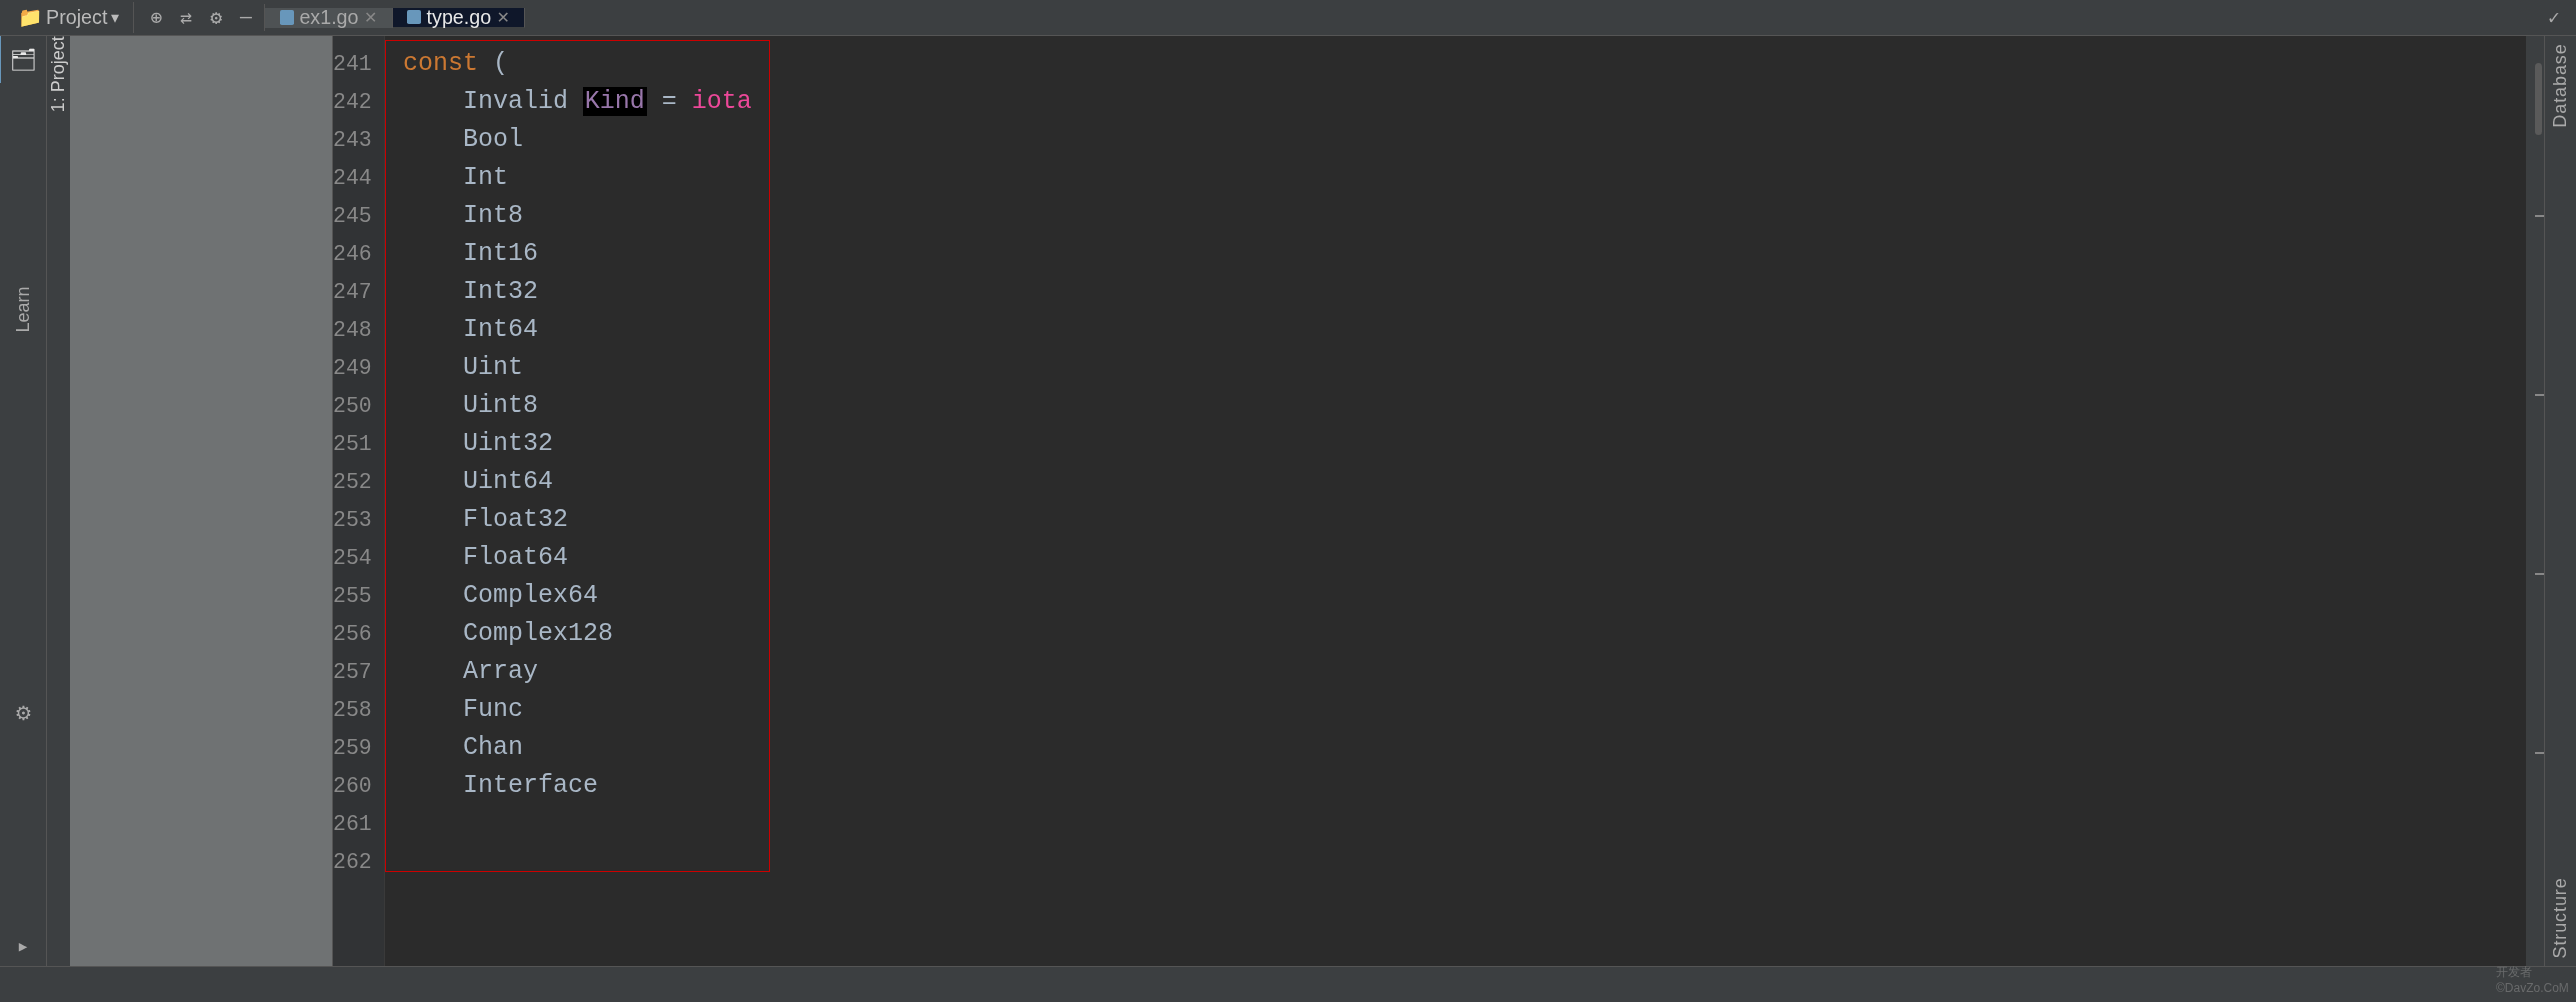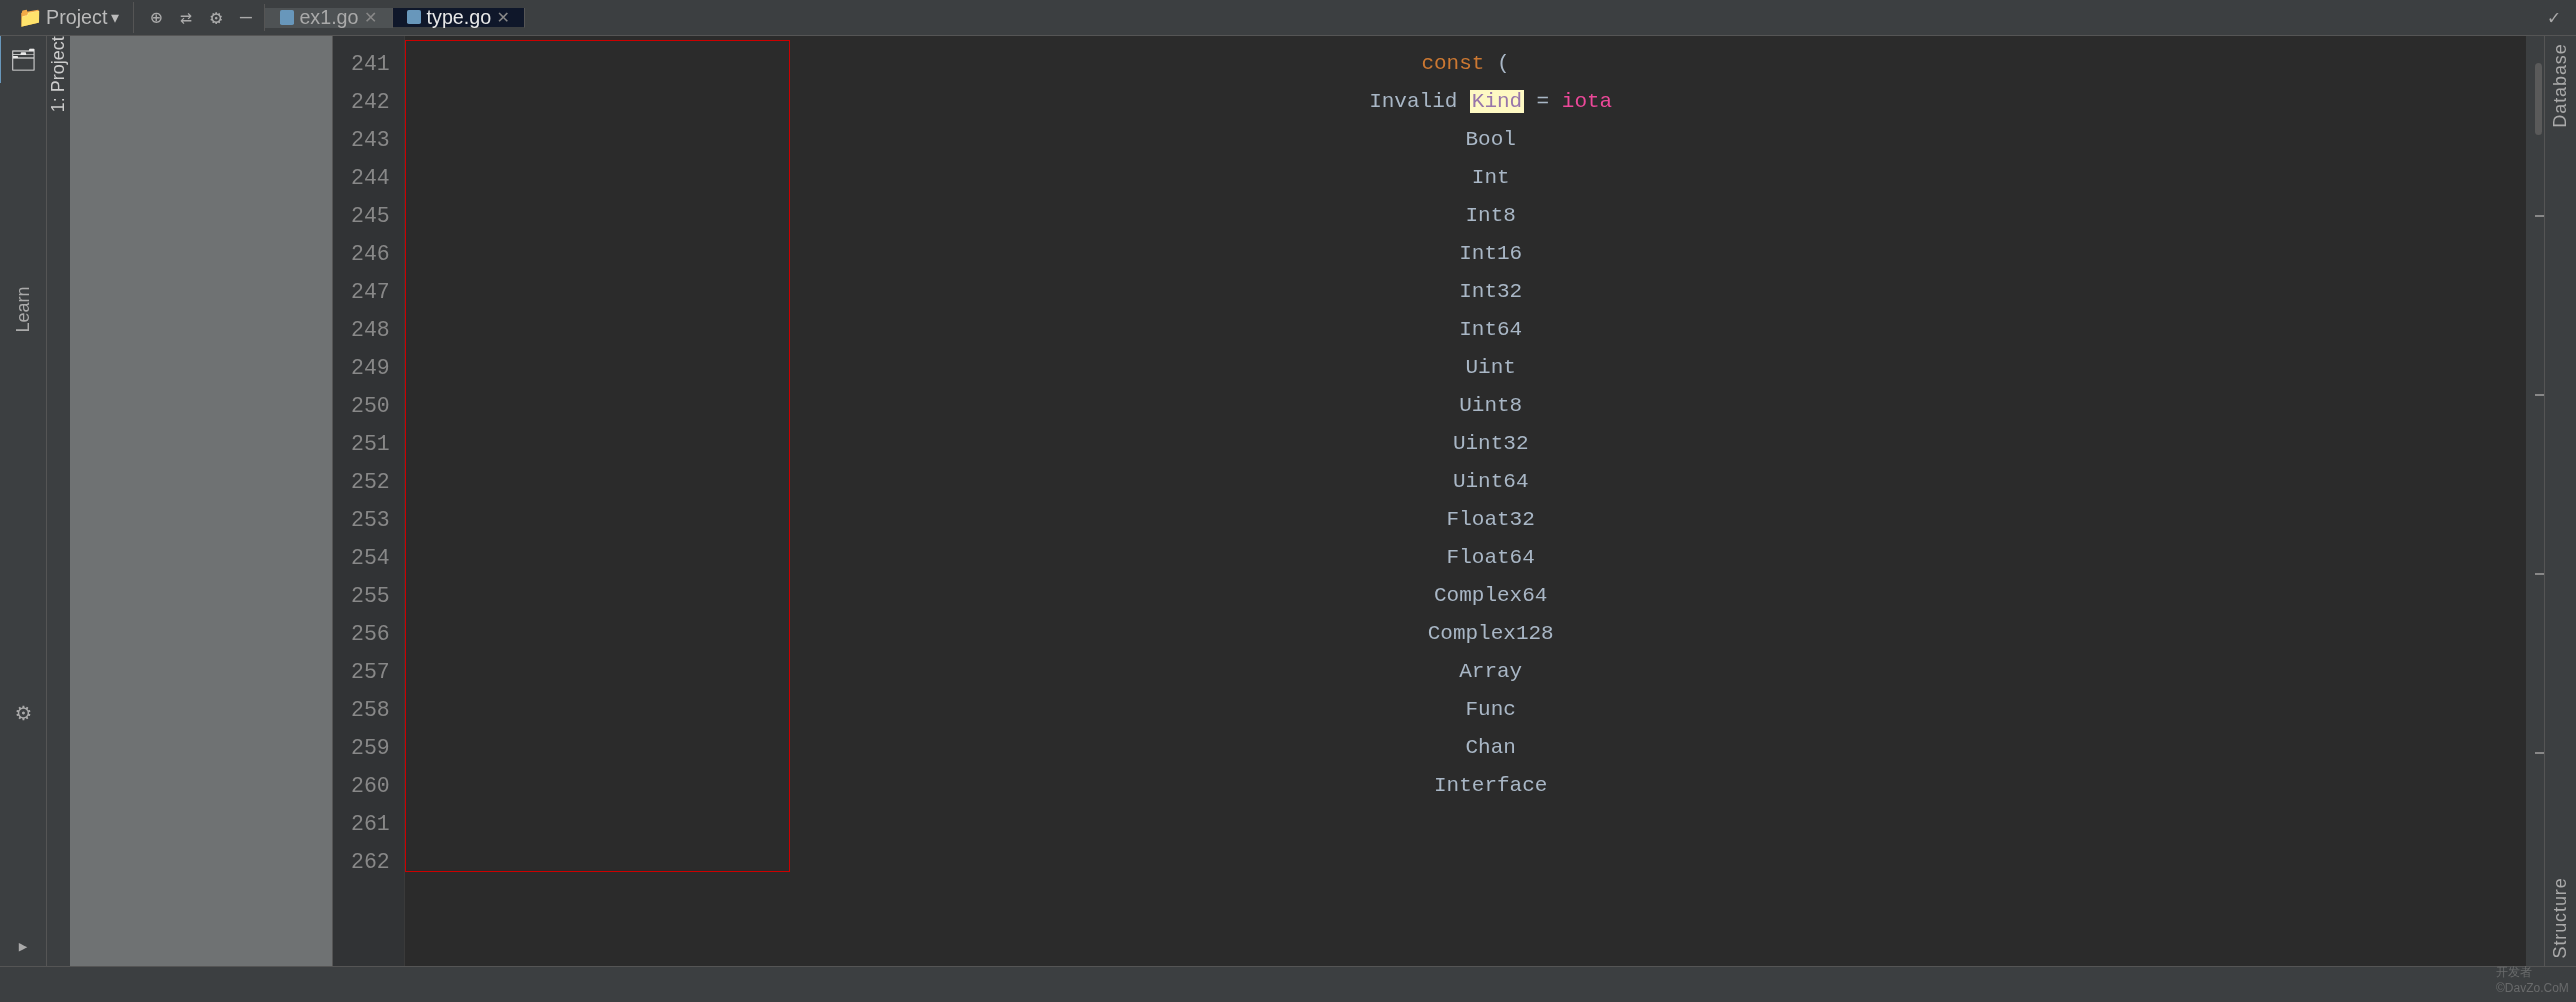--- a/index.html
+++ b/index.html
@@ -164,58 +164,57 @@
     }
 
     
     .code-editor {
       flex: 1;
       display: flex;
       overflow: hidden;
       background: #2b2b2b;
     }
     .line-numbers {
-      width: 72px;
+      width: 52px;
       background: #313335;
       color: #888;
       font-size: 21.5px;
       line-height: 38px;
       padding: 9px 0;
       text-align: right;
       padding-right: 14.3px;
       flex-shrink: 0;
       user-select: none;
       border-right: 0.9px solid #3a3a3a;
     }
     .code-content {
       flex: 1;
       padding: 9px 18px;
       overflow: auto;
       position: relative;
     }
     .code-line {
       line-height: 38px;
-      font-size: 21px;
+      font-size: 25px;
       color: #a9b7c6;
       white-space: pre;
       position: relative;
-      text-align: center;
     }
 
     
     .selection-box {
       position: absolute;
       border: 1.8px solid #cc0000;
       pointer-events: none;
       z-index: 10;
     }
 
     
     .kw-const { color: #cc7832; }
-    .kw-kind { color: #9876aa; background: #fef9c3; padding: 0 1.8px; }
+    .kw-kind { color: #9876aa; background: #000000; padding: 0 1.8px; }
     .kw-iota { color: #ec4899; }
     .identifier { color: #a9b7c6; }
 
     
     .status-bar {
       height: 36px;
       background: #3c3f41;
       display: flex;
       align-items: center;
       padding: 0 14.3px;

